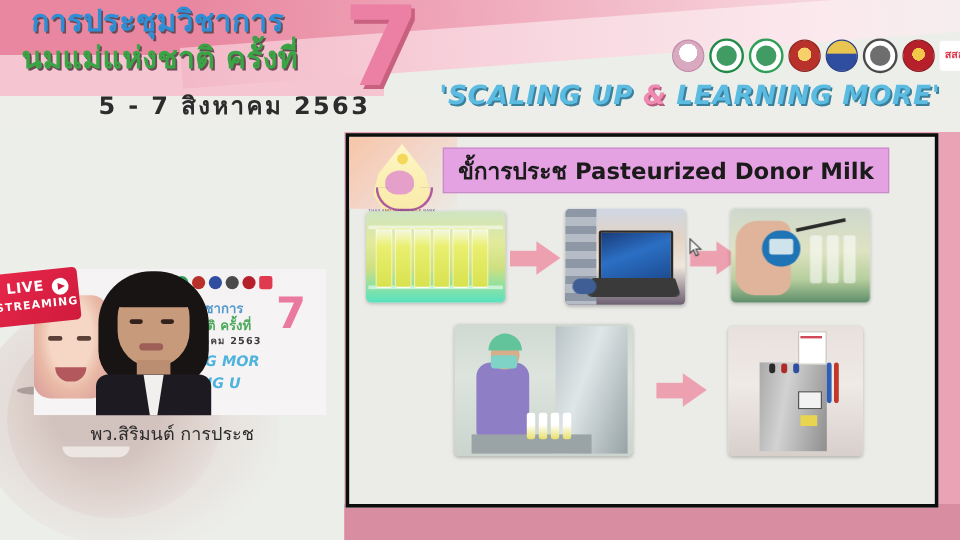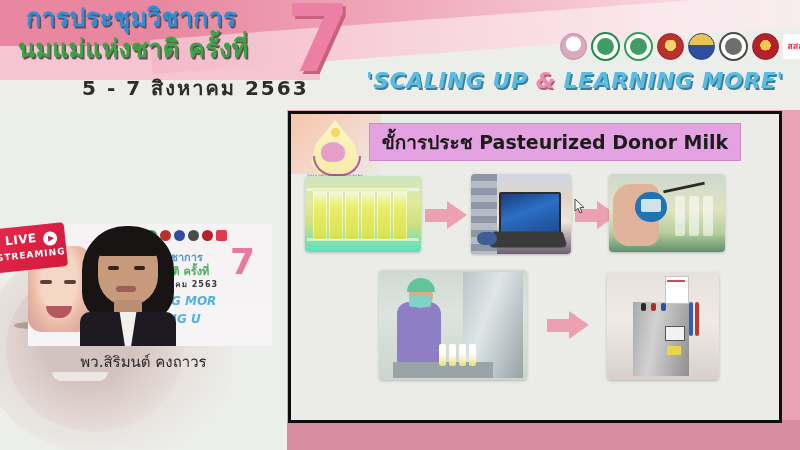--- a/index.html
+++ b/index.html
@@ -291,21 +291,21 @@
         <div class="p-shirt"></div>
       </div>
     </div>
 
     <div class="live-badge">
       <div class="live-text">LIVE</div>
       <div class="live-play"></div>
       <div class="stream-text">STREAMING</div>
     </div>
 
-    <div class="speaker-name">พว.สิริมนต์ คงถาวร</div>
+    <div class="speaker-name">พว.สิริมนต์ การประช</div>
   </div>
 
   <div class="slide-bg"></div>
   <div class="slide-bg2"></div>
 
   <div class="slide-panel">
 
     <div class="slide-logo-bg"></div>
     <div class="slide-logo">
       <div class="drop"></div>

